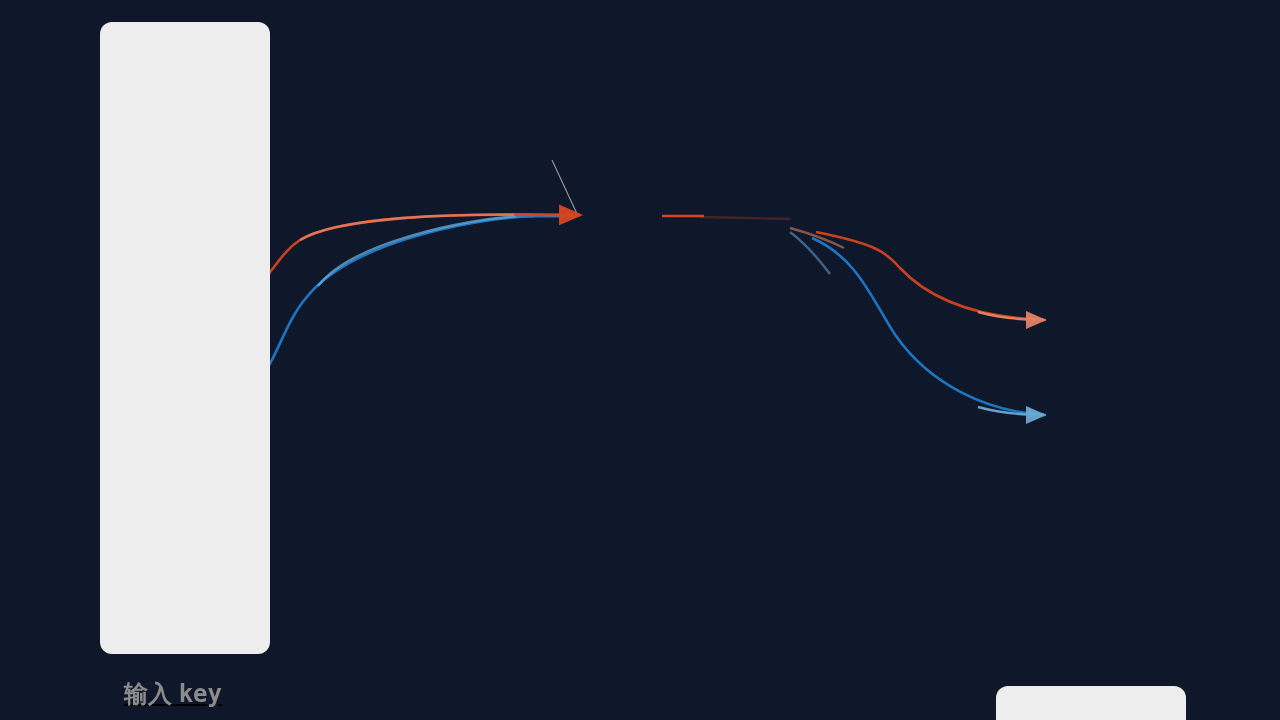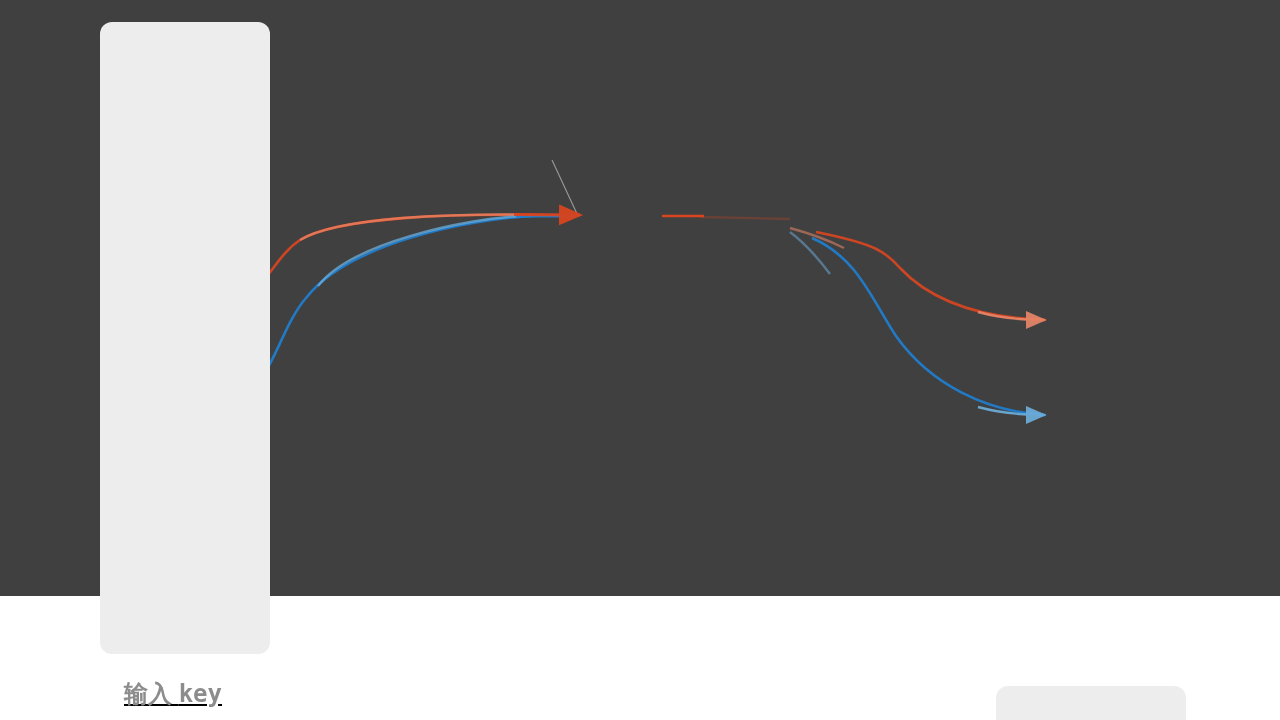--- a/index.html
+++ b/index.html
@@ -4,22 +4,22 @@
 <style>
   html, body {
     margin: 0; padding: 0;
     width: 1280px; height: 720px;
     background: #ffffff;
     font-family: "Liberation Sans", "DejaVu Sans", sans-serif;
     overflow: hidden;
   }
   #stage {
     position: relative;
-    width: 1280px; height: 596px;
-    background: #404040;
+    width: 1280px; height: 720px;
+    background: #0f172a;
     text-decoration: underline;
   }
   .panel {
     position: absolute;
     background: #ededed;
     border-radius: 12px;
   }
   .panel-title {
     position: absolute;
     font-size: 24px;

